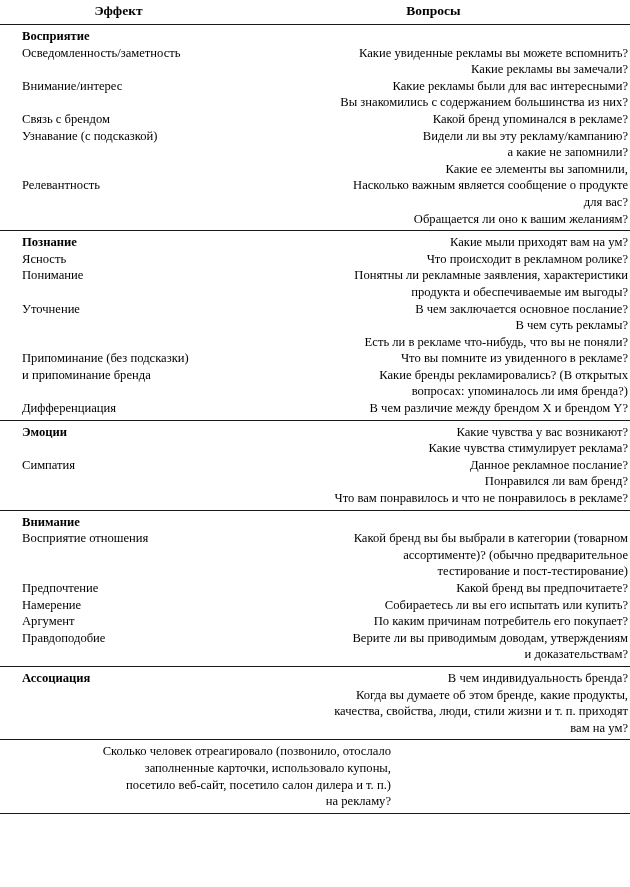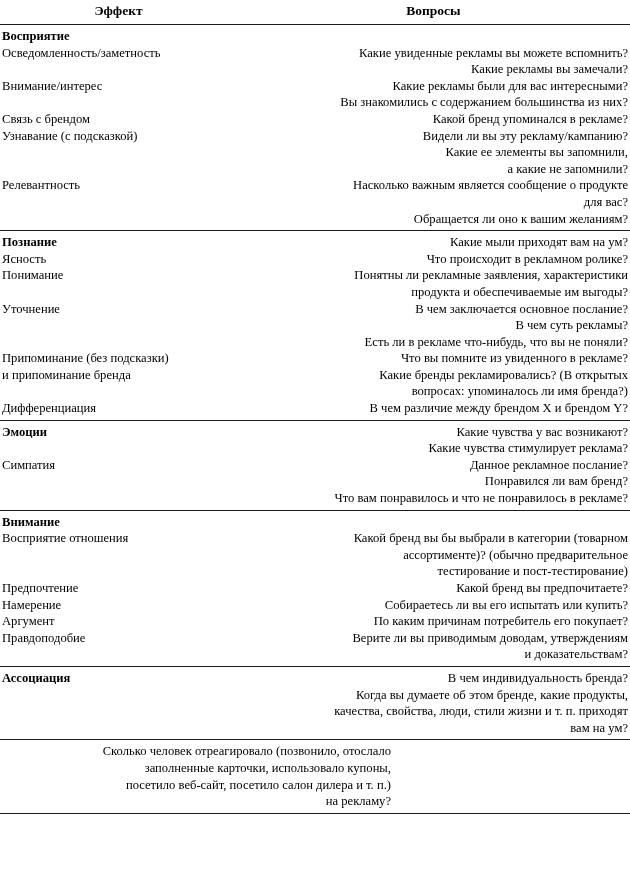--- a/index.html
+++ b/index.html
@@ -49,21 +49,21 @@
     padding-top: 3px;
     padding-bottom: 3px;
   }
   .row {
     display: flex;
     align-items: flex-start;
   }
   .cell-effect {
     width: 237px;
     box-sizing: border-box;
-    padding-left: 2px;
+    padding-left: 22px;
     padding-right: 4px;
     font-size: 12.6px;
     line-height: 16.6px;
   }
   .cell-questions {
     width: 393px;
     box-sizing: border-box;
     padding-right: 2px;
     font-size: 12.6px;
     line-height: 16.6px;
@@ -124,22 +124,22 @@
           <div class="cell-questions">
             <div class="qline">Какой бренд упоминался в рекламе?</div>
           </div>
         </div>
         <div class="row">
           <div class="cell-effect">
             <div class="eline">Узнавание (с подсказкой)</div>
           </div>
           <div class="cell-questions">
             <div class="qline">Видели ли вы эту рекламу/кампанию?</div>
+            <div class="qline">а какие не запомнили?</div>
             <div class="qline">Какие ее элементы вы запомнили,</div>
-            <div class="qline">а какие не запомнили?</div>
           </div>
         </div>
         <div class="row">
           <div class="cell-effect">
             <div class="eline">Релевантность</div>
           </div>
           <div class="cell-questions">
             <div class="qline">Насколько важным является сообщение о продукте</div>
             <div class="qline">для вас?</div>
             <div class="qline">Обращается ли оно к вашим желаниям?</div>

